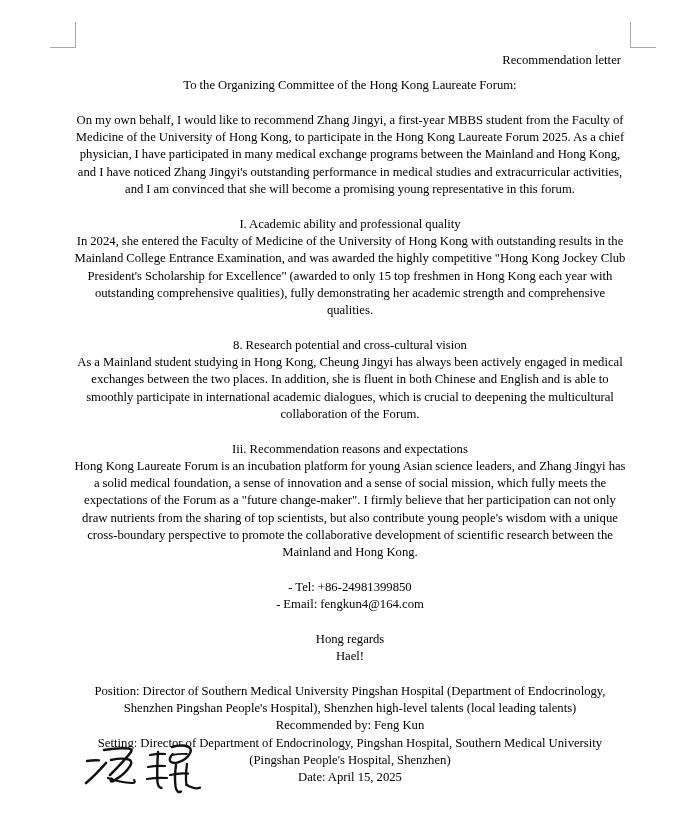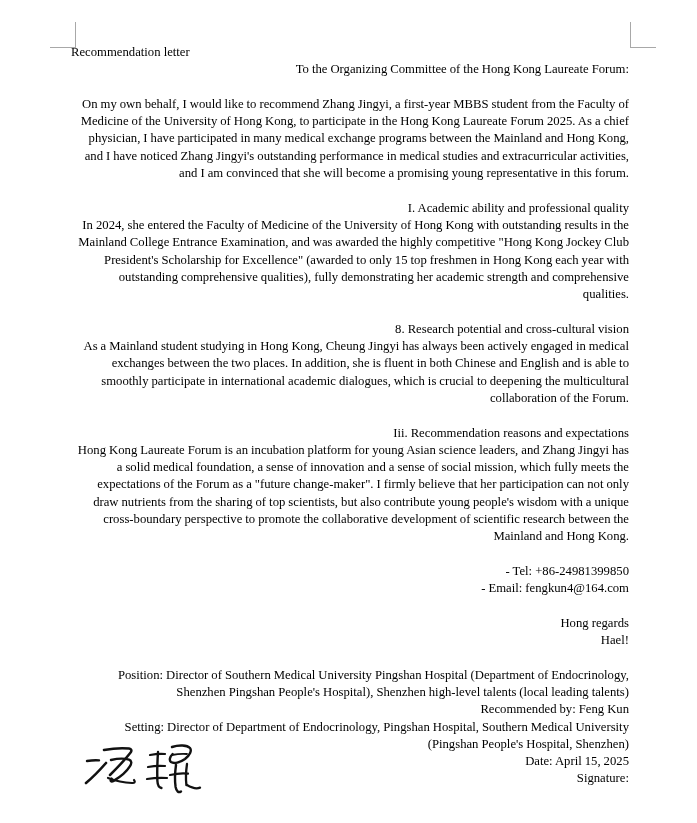--- a/index.html
+++ b/index.html
@@ -39,32 +39,32 @@
 
   
   .doc {
     position: absolute;
     left: 71px;
     top: 44px;
     width: 558px;
   }
 
   .doc-title {
-    text-align: left;
+    text-align: right;
     font-size: 12.7px;
     line-height: 17.3px;
-    margin: 0;
+    margin: 8px;
     white-space: pre;
   }
 
   .para {
     font-size: 12.7px;
     line-height: 17.3px;
     margin: 0;
-    text-align: right;
+    text-align: center;
     white-space: pre-wrap;
     word-spacing: -0.15px;
   }
 
   .spacer {
     height: 17.3px;
   }
 
   
   .signature-area {
@@ -124,21 +124,20 @@
 
   <p class="para">Hong regards</p>
   <p class="para">Hael!</p>
 
   <div class="spacer"></div>
 
   <p class="para">Position: Director of Southern Medical University Pingshan Hospital (Department of Endocrinology, Shenzhen Pingshan People's Hospital), Shenzhen high-level talents (local leading talents)</p>
   <p class="para">Recommended by: Feng Kun</p>
   <p class="para">Setting: Director of Department of Endocrinology, Pingshan Hospital, Southern Medical University (Pingshan People's Hospital, Shenzhen)</p>
   <p class="para">Date: April 15, 2025</p>
-  <p class="para">Signature:</p>
 
 </div>
 
 <div class="signature-area" title="冯琨">
   <svg width="130" height="62" viewBox="0 0 130 62" fill="none" xmlns="http://www.w3.org/2000/svg">
     <g stroke="#111111" stroke-linecap="round" stroke-linejoin="round" fill="none">
 
       <path d="M3 24 C7 23.4 12 23.2 15 23.4" stroke-width="2.4"></path>
       <path d="M2 46 C8 41 15 34 22 26" stroke-width="2.6"></path>
 

